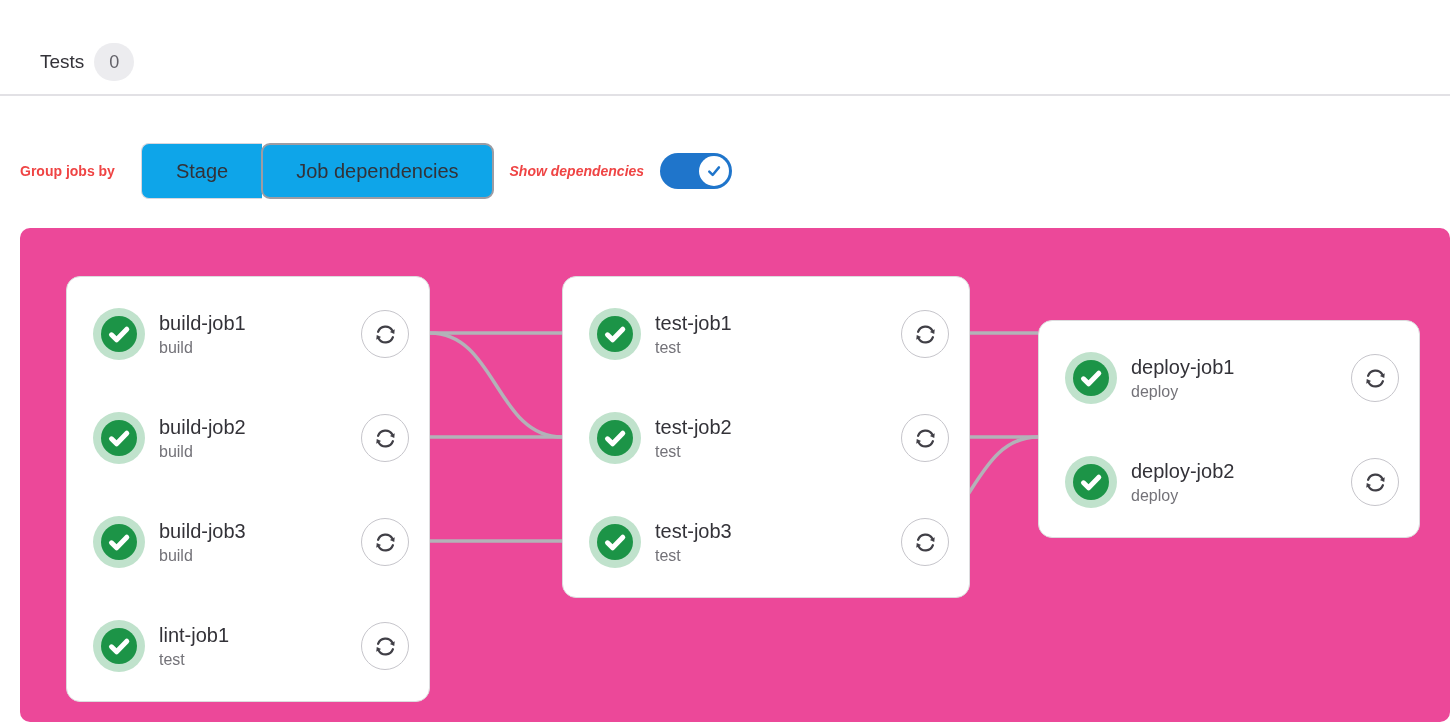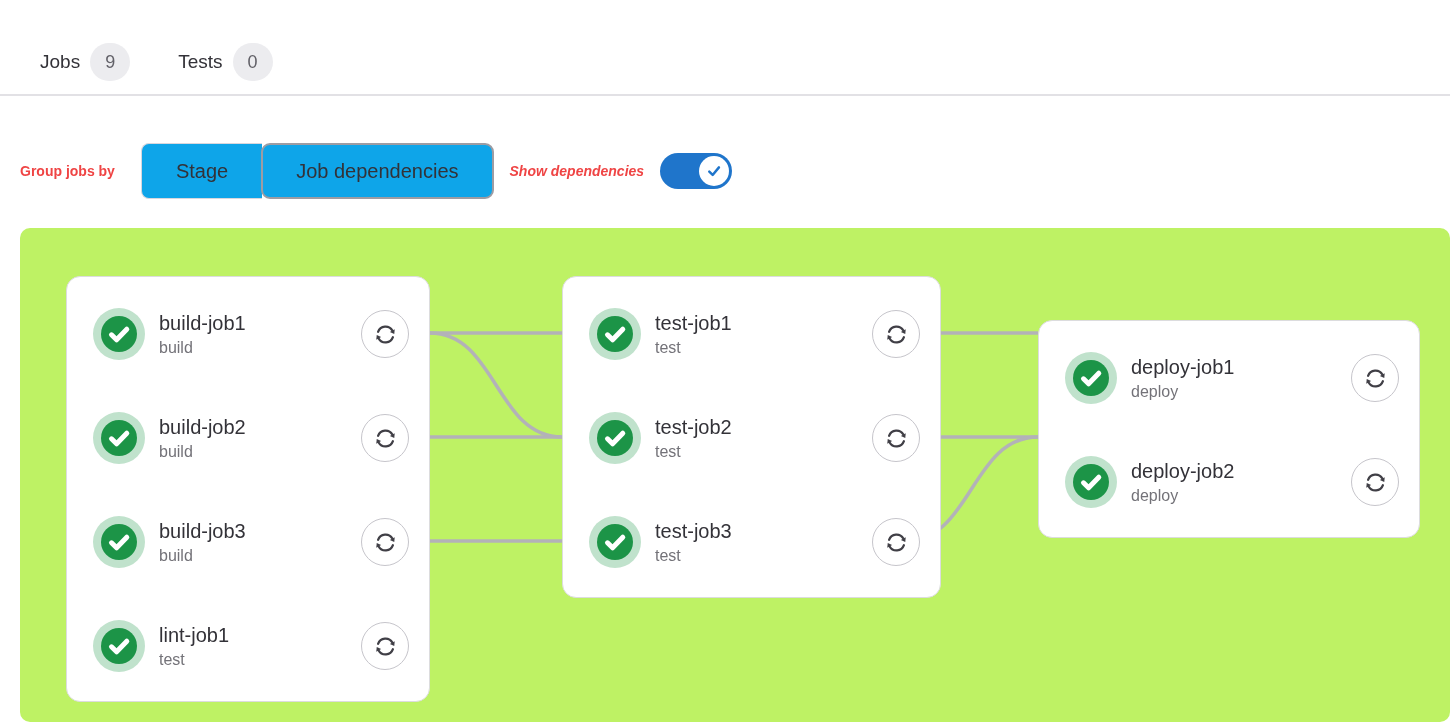--- a/index.html
+++ b/index.html
@@ -36,21 +36,21 @@
     position:relative; z-index:1; margin-left:-1px; }
   .show-label{ margin-left:16px;font-style:italic; }
   .toggle{ margin-left:16px; position:relative; width:72px; height:36px;
     border-radius:18px; background:var(--accent); border:none; cursor:pointer; }
   .toggle .knob{ position:absolute; top:3px; right:3px; width:30px; height:30px;
     border-radius:50%; background:#fff; display:flex; align-items:center;
     justify-content:center; }
 
   
   .graph{ position:relative; margin:29px 0 0 20px; width:1430px; height:494px;
-    background:#bef264; border-radius:10px; }
+    background:#ec4899; border-radius:10px; }
   .links{ position:absolute; left:0; top:0; pointer-events:none; }
   .links path{ stroke:var(--link); stroke-width:3.5; fill:none; }
 
   .job-card{ position:absolute; top:48px; background:#fff;
     border:1px solid #dcdcde; border-radius:14px; padding:5px 0 3px 0; }
   .job-row{ display:flex; align-items:center; height:104px; padding:0 20px 0 26px; }
   .job-link{ display:flex; align-items:center; gap:14px; flex:1; min-width:0;
     text-decoration:none; color:inherit; cursor:pointer; }
   .status-ic{ width:52px; height:52px; flex:none; }
   .job-meta{ display:flex; flex-direction:column; }
@@ -65,24 +65,20 @@
   .st-outer{ fill:var(--success-bg); }
   .st-inner{ fill:var(--success); }
   .st-check{ stroke:#fff; stroke-width:5; fill:none; stroke-linecap:round;
     stroke-linejoin:round; }
 </style>
 </head>
 <body>
 
 <nav class="tabs">
   <div class="tab">
-    <span>Jobs</span>
-    <span class="badge">9</span>
-  </div>
-  <div class="tab">
     <span>Tests</span>
     <span class="badge">0</span>
   </div>
 </nav>
 
 <div class="controls">
   <span class="ctl-label">Group jobs by</span>
   <div class="segmented">
     <button class="seg-btn">Stage</button>
     <button class="seg-btn selected">Job dependencies</button>
@@ -186,21 +182,21 @@
     <button class="retry">
       <svg viewBox="0 0 24 24">
         <path class="arc" d="M5.4 9.6 A 7 7 0 0 1 18.1 8.5"></path>
         <polygon class="ah" points="19.8,11.5 15.9,9.75 20.2,7.25"></polygon>
         <path class="arc" d="M18.6 14.4 A 7 7 0 0 1 5.9 15.5"></path>
         <polygon class="ah" points="4.2,12.5 8.1,14.25 3.8,16.75"></polygon>
       </svg>
     </button>
   </div>
     </div>
-  <div class="job-card" style="left:542px; width:379px;">
+  <div class="job-card" style="left:542px; width:408px;">
       <div class="job-row">
     <a class="job-link">
       <svg class="status-ic" viewBox="0 0 52 52">
         <circle class="st-outer" cx="26" cy="26" r="26"></circle>
         <circle class="st-inner" cx="26" cy="26" r="18"></circle>
         <path class="st-check" d="M18.5 26.8 L23.6 31.8 L33.8 21.2"></path>
       </svg>
       <span class="job-meta">
         <span class="job-name">test-job1</span>
         <span class="job-stage">test</span>

